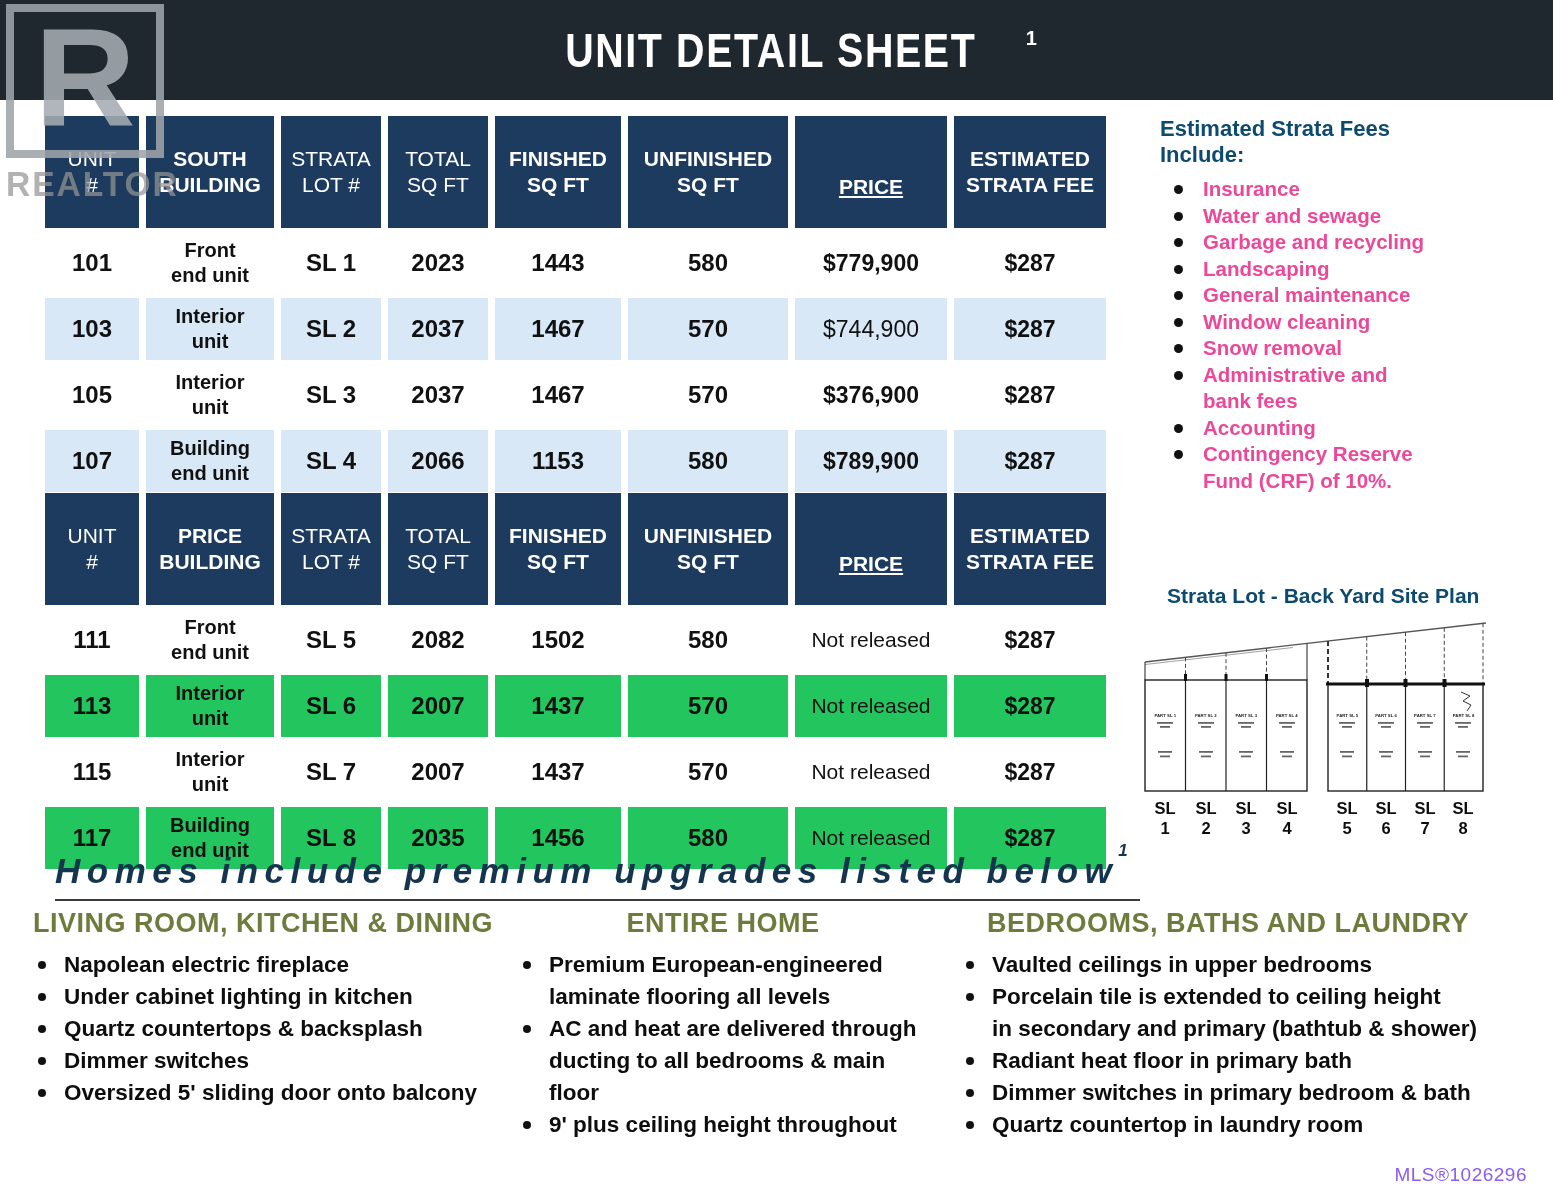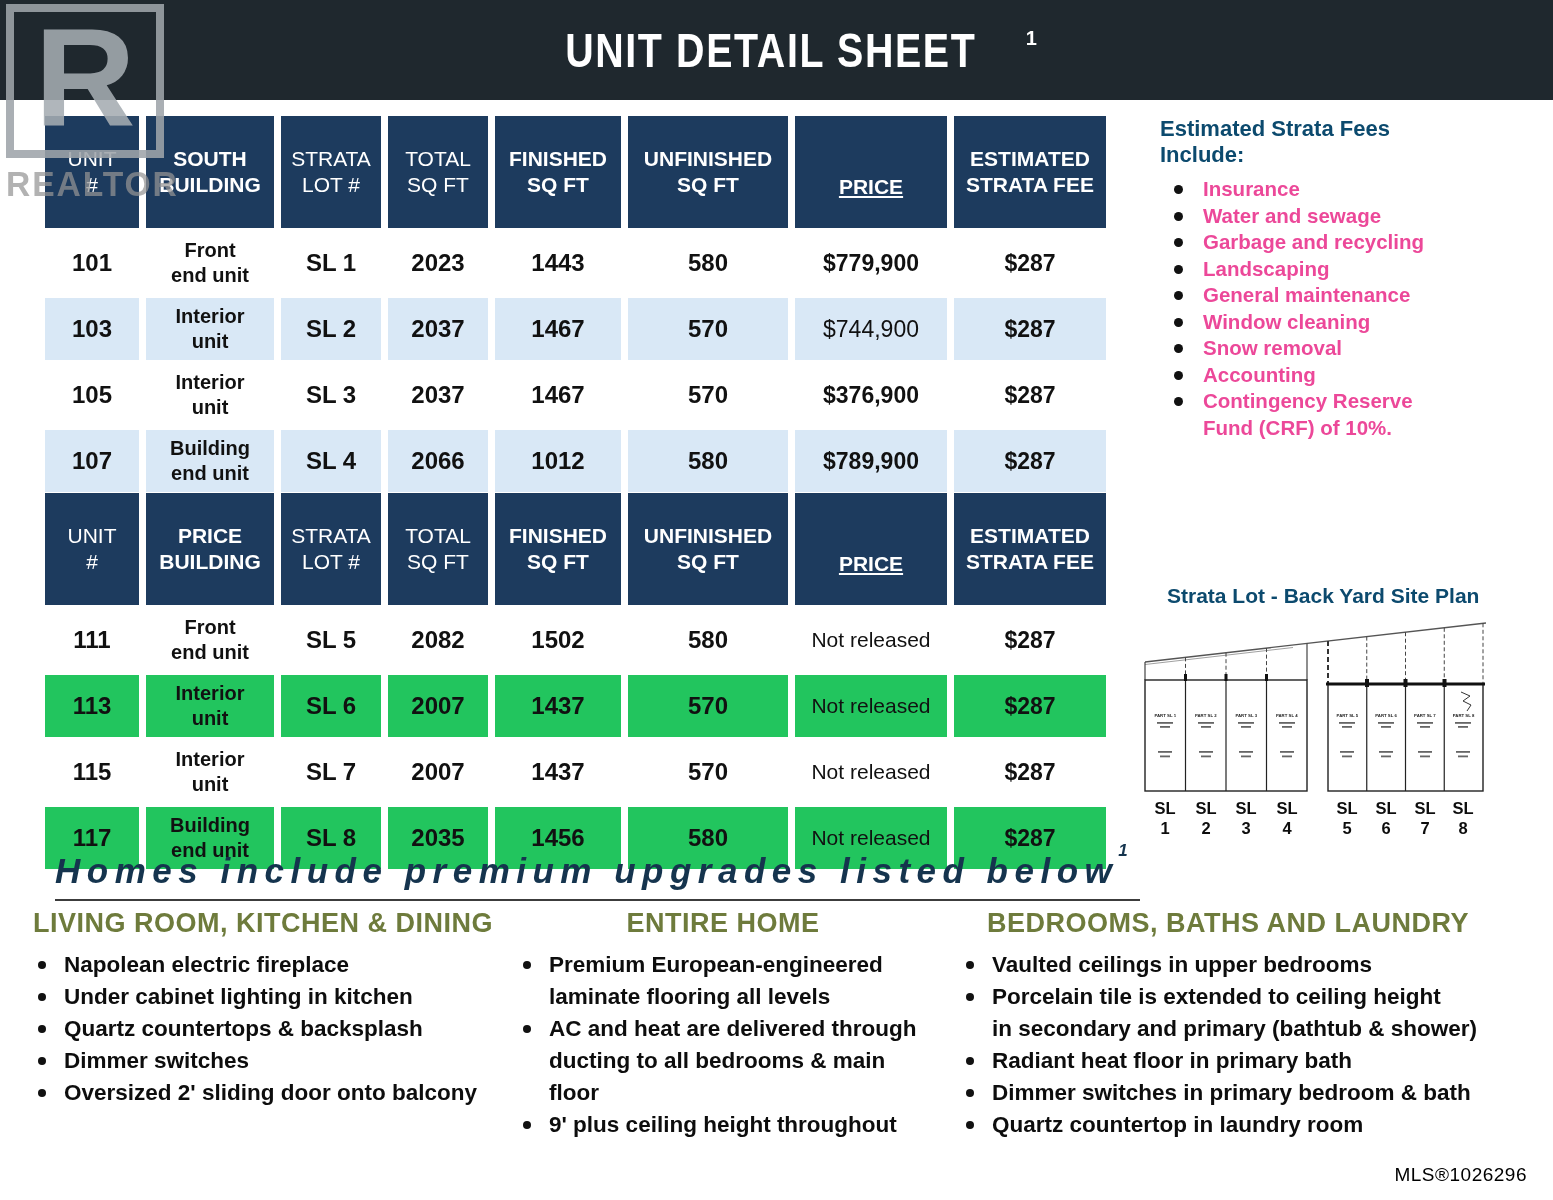--- a/index.html
+++ b/index.html
@@ -84,21 +84,21 @@
     color:#6e7b3c;letter-spacing:0.5px;white-space:nowrap;
   }
   .up-col ul{list-style:none;margin:0;padding:0;}
   .up-col.c1 ul{padding-left:10px;}
   .up-col.c2 ul{padding-left:25px;}
   .up-col.c3 ul{padding-left:18px;}
   .up-col li{display:flex;align-items:flex-start;margin:0;}
   .up-col li .dot{flex:0 0 8px;width:8px;height:8px;border-radius:50%;background:#111;margin:12px 18px 0 0;}
   .up-col li .txt{font-size:22.5px;font-weight:bold;line-height:32px;white-space:pre-line;color:#0d0d0d;}
   
-  .mls{position:absolute;right:26px;top:1164px;font-size:19px;color:#000000;letter-spacing:0.5px;}
+  .mls{position:absolute;right:26px;top:1164px;font-size:19px;color:#8b5cf6;letter-spacing:0.5px;}
   
   .lot-inner{font-family:"Liberation Sans",sans-serif;font-size:4.3px;font-weight:bold;fill:#222;}
 </style>
 </head>
 <body>
 
 <div class="band"></div>
 <div class="band-title">
   <span class="main">UNIT DETAIL SHEET</span>
   <sup>1</sup>
@@ -172,21 +172,21 @@
     <td>570</td>
     <td class="money">$376,900</td>
     <td class="money">$287</td>
   </tr>
   <tr class="blue">
     <td>107</td>
     <td class="building">Building
 end unit</td>
     <td>SL 4</td>
     <td>2066</td>
-    <td>1012</td>
+    <td>1153</td>
     <td>580</td>
     <td class="money">$789,900</td>
     <td class="money">$287</td>
   </tr>
 </tbody>
   </table>
 
 <table class="dtable" id="north-table">
   <colgroup>
     <col style="width:94px">
@@ -287,20 +287,25 @@
         <span class="dot"></span>
         <span class="txt">General maintenance</span>
       </li>
     <li>
         <span class="dot"></span>
         <span class="txt">Window cleaning</span>
       </li>
     <li>
         <span class="dot"></span>
         <span class="txt">Snow removal</span>
+      </li>
+    <li>
+        <span class="dot"></span>
+        <span class="txt">Administrative and
+bank fees</span>
       </li>
     <li>
         <span class="dot"></span>
         <span class="txt">Accounting</span>
       </li>
     <li>
         <span class="dot"></span>
         <span class="txt">Contingency Reserve
 Fund (CRF) of 10%.</span>
       </li>
@@ -430,21 +435,21 @@
       <li>
           <span class="dot"></span>
           <span class="txt">Quartz countertops &amp; backsplash</span>
         </li>
       <li>
           <span class="dot"></span>
           <span class="txt">Dimmer switches</span>
         </li>
       <li>
           <span class="dot"></span>
-          <span class="txt">Oversized 2' sliding door onto balcony</span>
+          <span class="txt">Oversized 5' sliding door onto balcony</span>
         </li>
     </ul>
   </div>
   <div class="up-col c2">
     <h3>ENTIRE HOME</h3>
     <ul>
       <li>
           <span class="dot"></span>
           <span class="txt">Premium European-engineered
 laminate flooring all levels</span>

